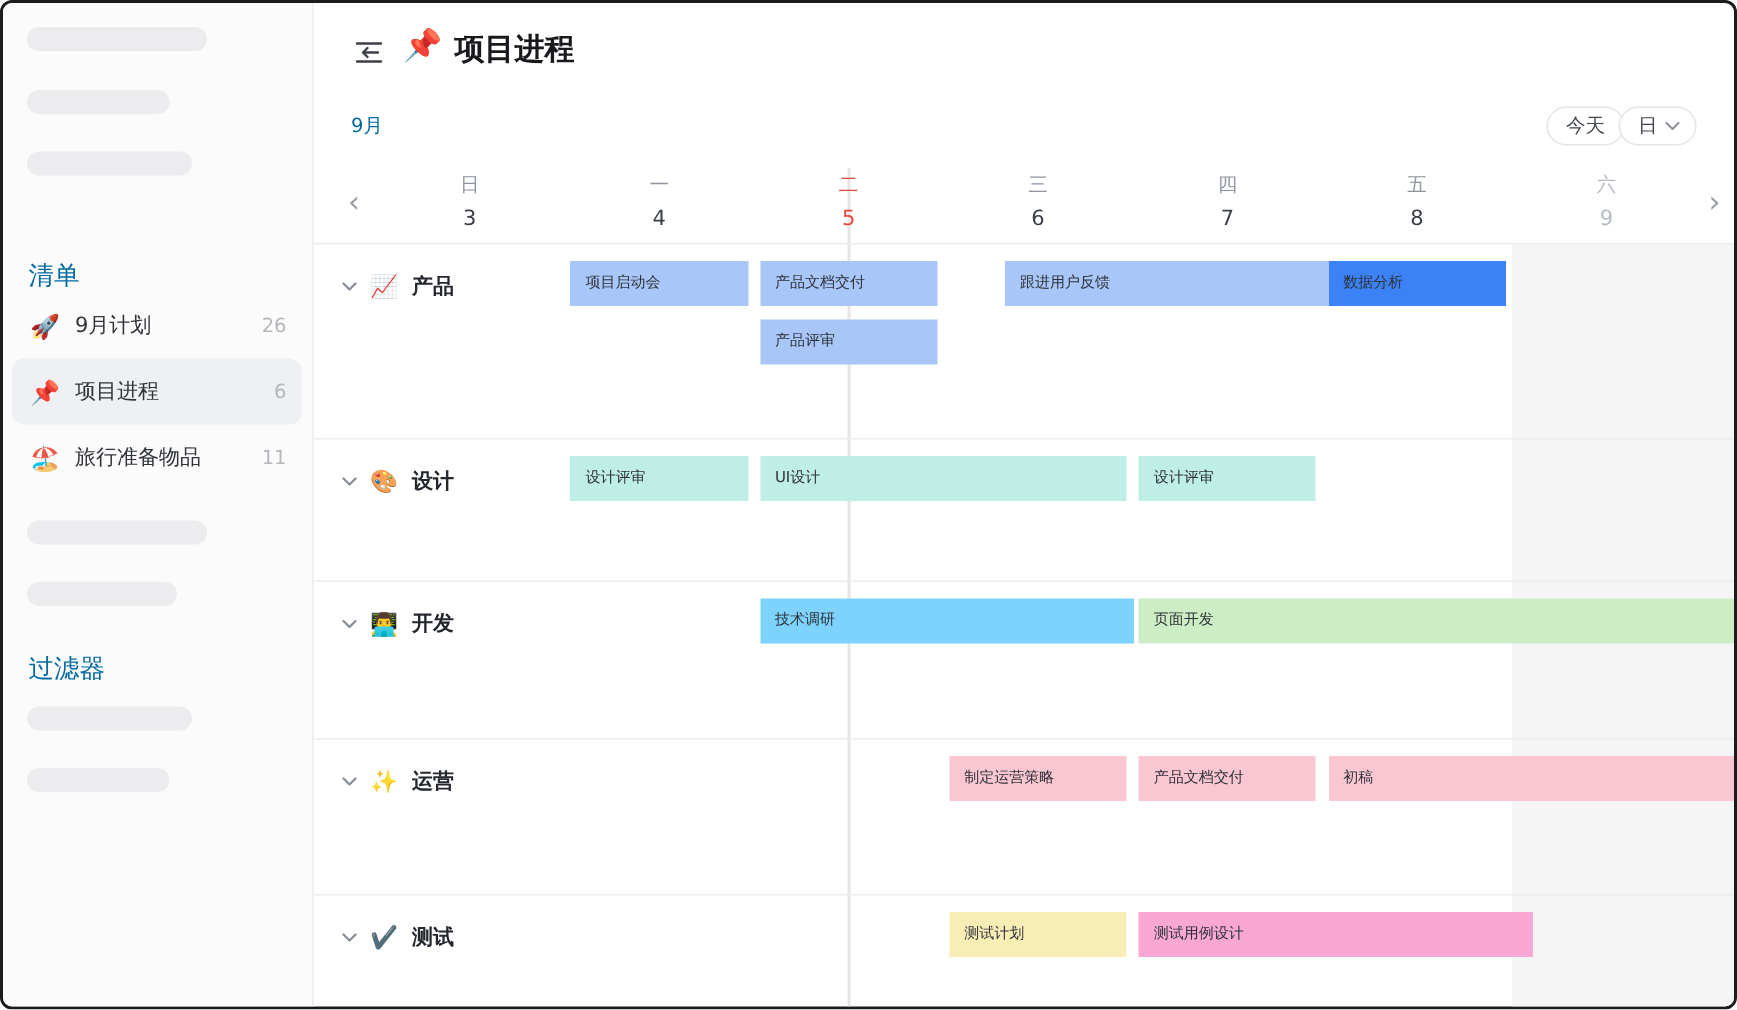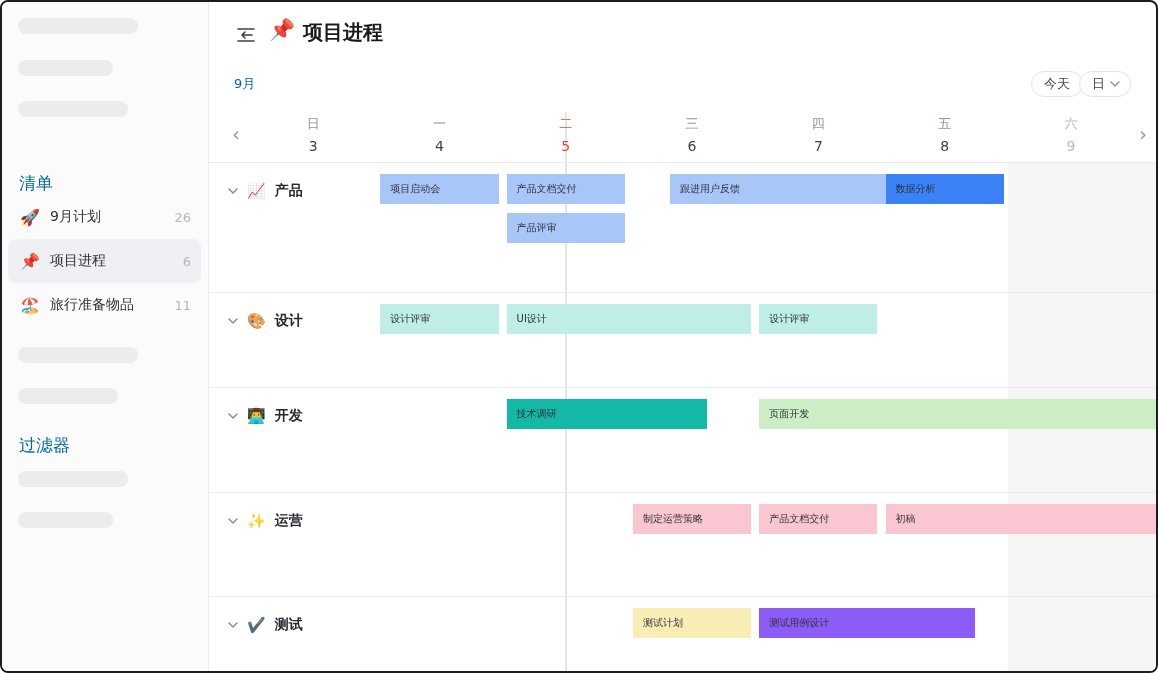--- a/index.html
+++ b/index.html
@@ -196,21 +196,21 @@
       <div class="hline" style="top: 385px;"></div>
       <div class="group-label" style="top: 402px;">
         <span class="chev">
           <svg width="10" height="6" viewBox="0 0 10 6">
             <path d="M1 1l4 4 4-4" stroke="#878d96" stroke-width="1.5" fill="none" stroke-linecap="round" stroke-linejoin="round"></path>
           </svg>
         </span>
         <span class="g-icon">👨‍💻</span>
         <span class="g-name">开发</span>
       </div>
-      <div class="bar" style="left: 504.6px; width: 200px; top: 397px; background: #14b8a6;">技术调研</div>
+      <div class="bar" style="left: 504.6px; width: 249px; top: 397px; background: #7dd3fc;">技术调研</div>
       <div class="bar" style="left: 757.2px; width: 406.8px; top: 397px; background: rgb(205, 238, 197);">页面开发</div>
       <div class="hline" style="top: 490px;"></div>
       <div class="group-label" style="top: 507px;">
         <span class="chev">
           <svg width="10" height="6" viewBox="0 0 10 6">
             <path d="M1 1l4 4 4-4" stroke="#878d96" stroke-width="1.5" fill="none" stroke-linecap="round" stroke-linejoin="round"></path>
           </svg>
         </span>
         <span class="g-icon">✨</span>
         <span class="g-name">运营</span>
@@ -222,16 +222,16 @@
       <div class="group-label" style="top: 611px;">
         <span class="chev">
           <svg width="10" height="6" viewBox="0 0 10 6">
             <path d="M1 1l4 4 4-4" stroke="#878d96" stroke-width="1.5" fill="none" stroke-linecap="round" stroke-linejoin="round"></path>
           </svg>
         </span>
         <span class="g-icon">✔️</span>
         <span class="g-name">测试</span>
       </div>
       <div class="bar" style="left: 630.9px; width: 118.3px; top: 606px; background: rgb(249, 237, 182);">测试计划</div>
-      <div class="bar" style="left: 757.2px; width: 216px; top: 606px; background: #8b5cf6;">测试用例设计</div>
+      <div class="bar" style="left: 757.2px; width: 263px; top: 606px; background: #f9a8d4;">测试用例设计</div>
     </div>
 
 </div>
 
 </body></html>

